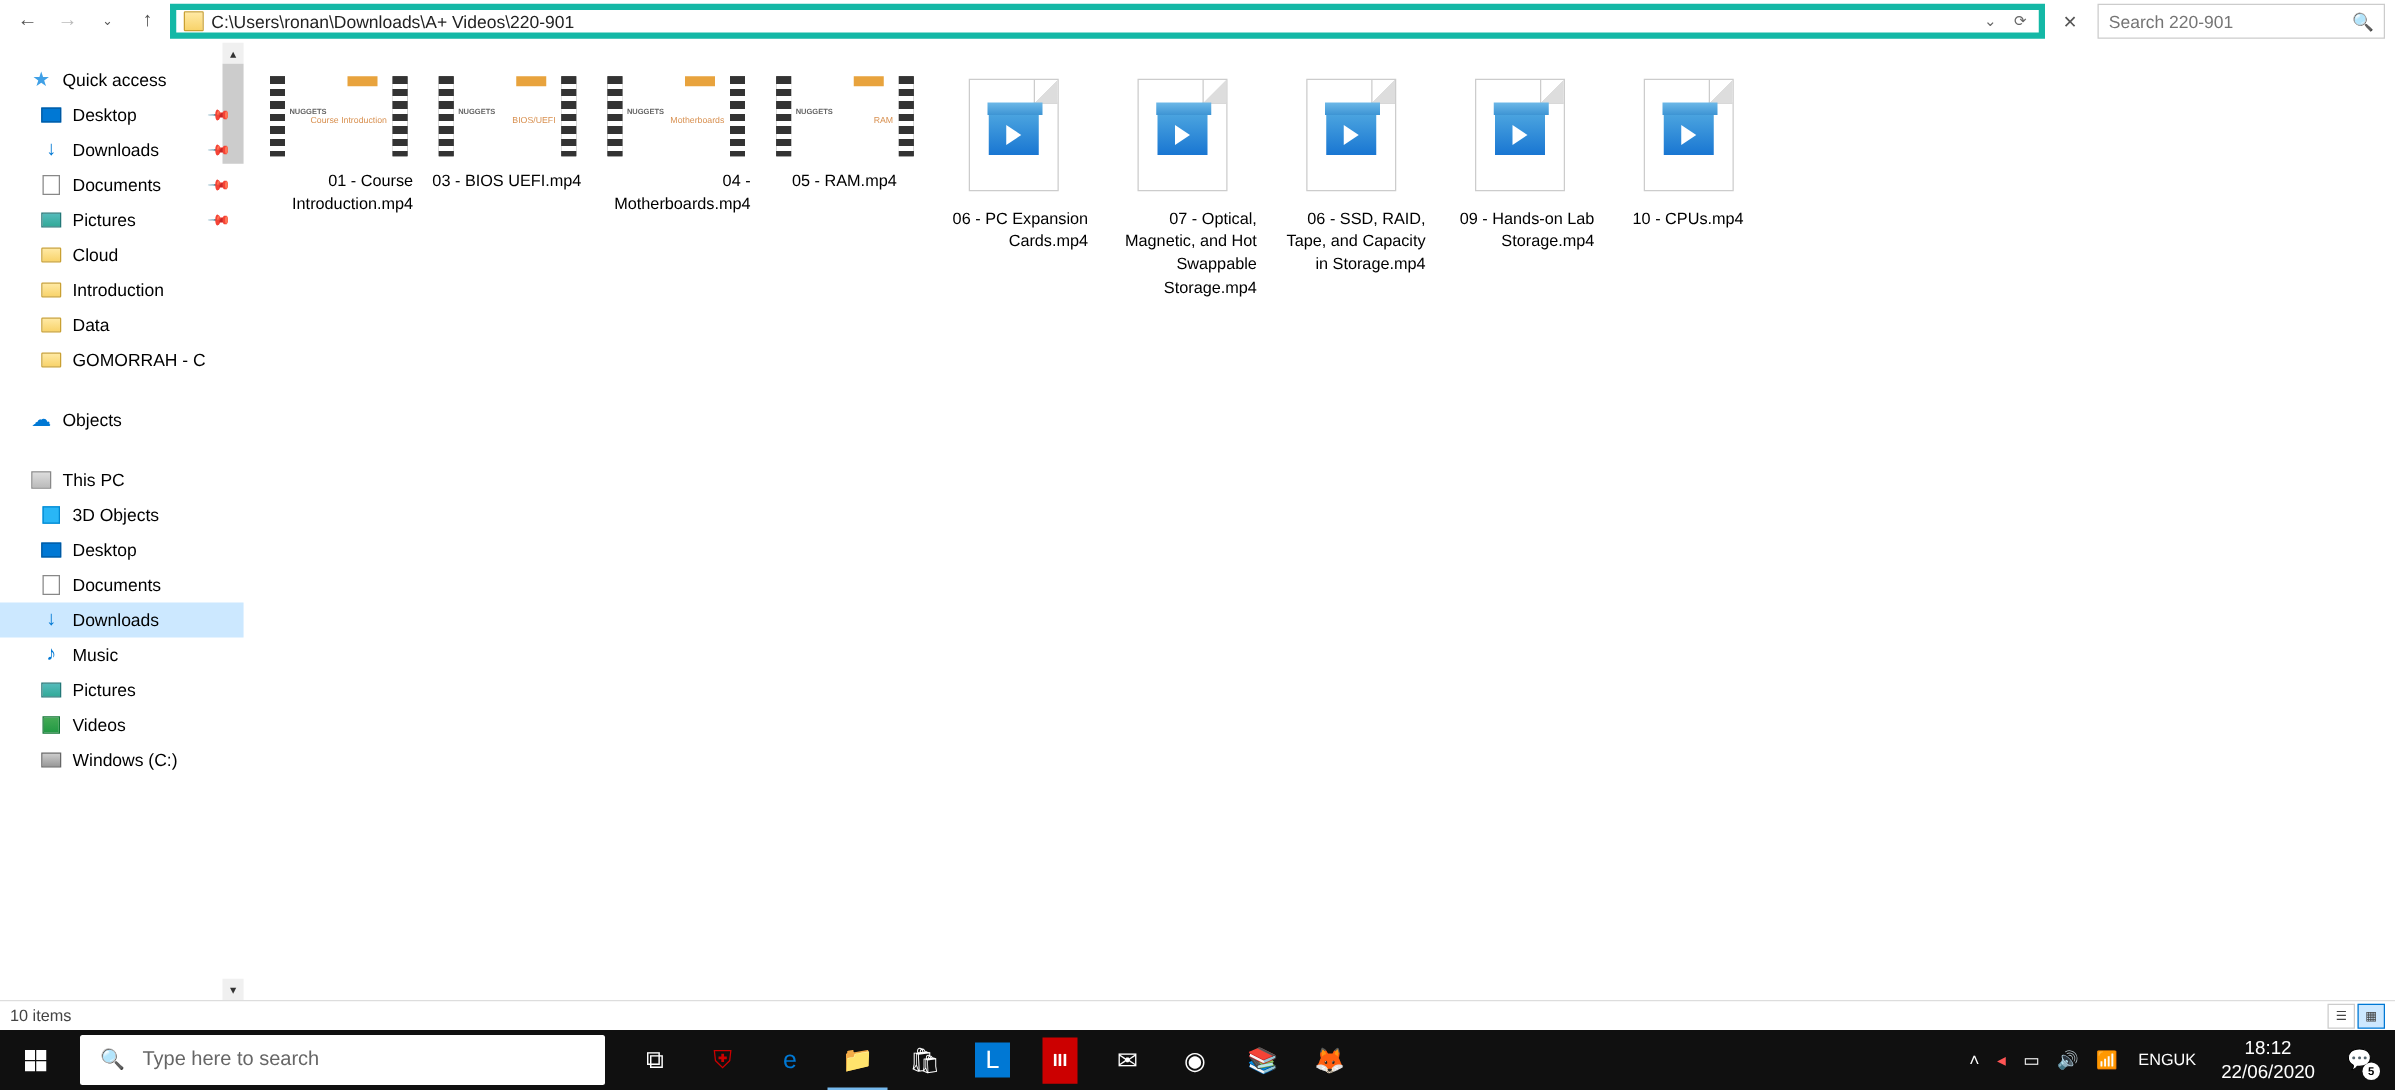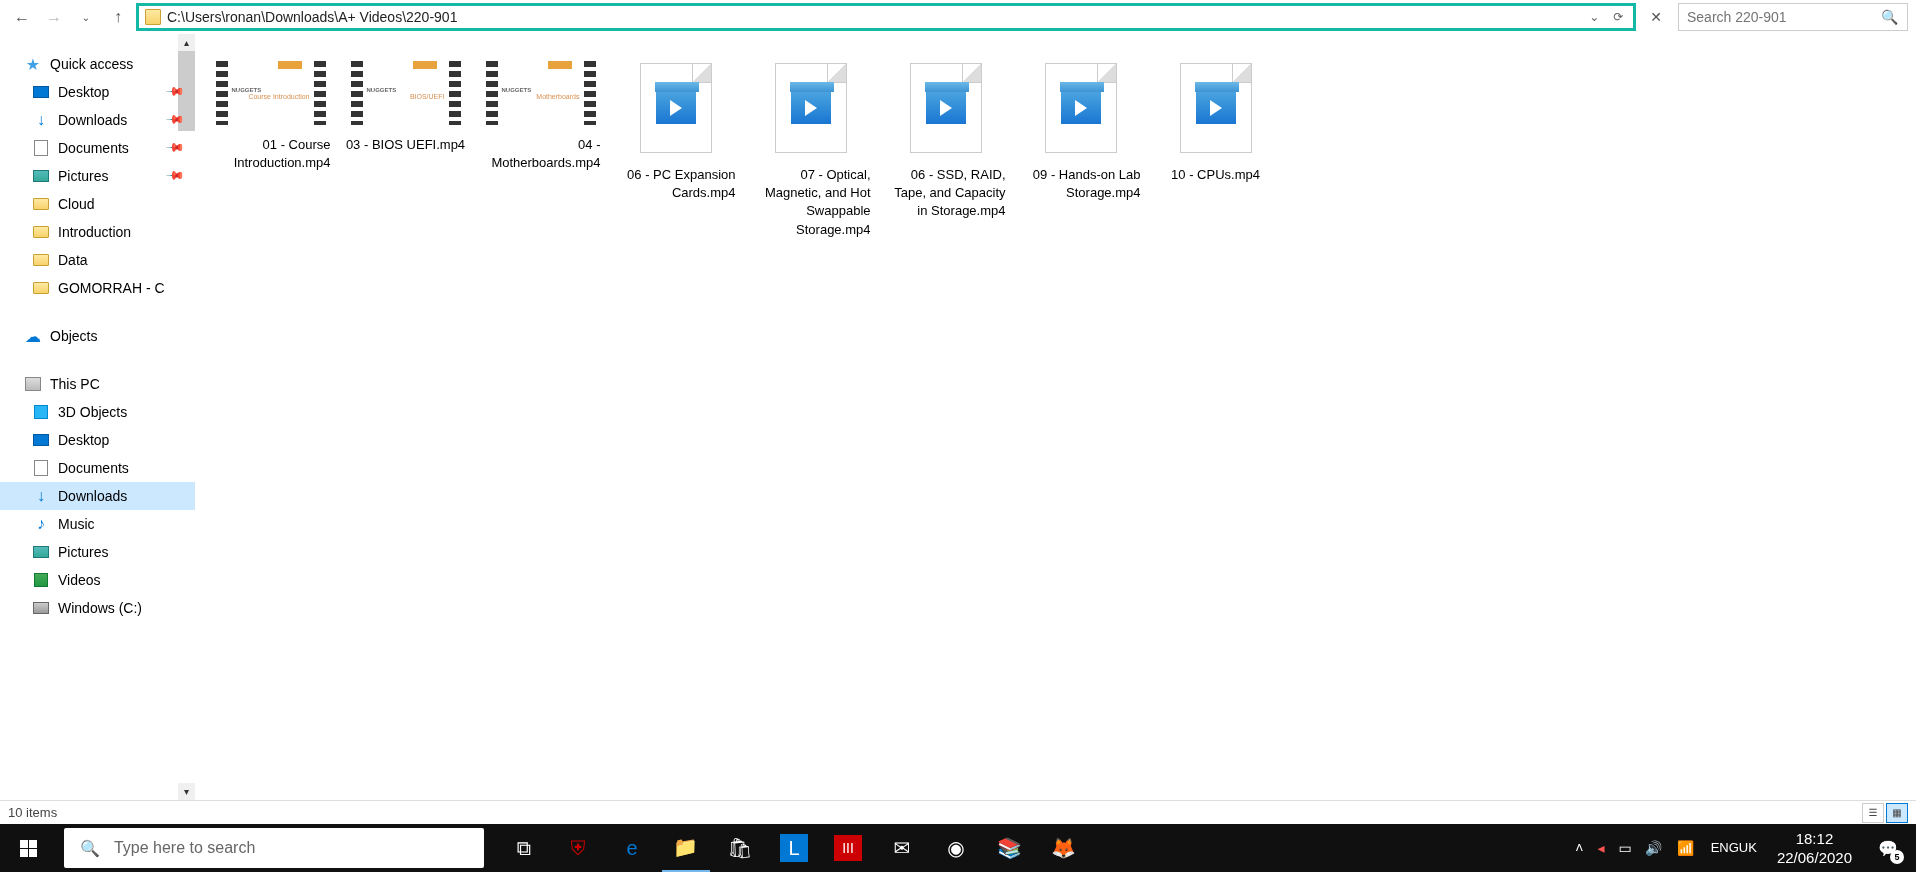--- a/index.html
+++ b/index.html
@@ -2,21 +2,21 @@
 <html><head>
   <meta charset="utf-8">
   <style>
     * { margin: 0; padding: 0; box-sizing: border-box; font-family: 'Segoe UI', Tahoma, sans-serif; }
     body { background: #fff; width: 1916px; height: 872px; overflow: hidden; display: flex; flex-direction: column; }
     
     
     .nav-bar { height: 34px; display: flex; align-items: center; padding: 4px 8px; gap: 4px; }
     .nav-btn { width: 28px; height: 28px; display: flex; align-items: center; justify-content: center; color: #555; cursor: pointer; font-size: 16px; }
     .nav-btn.disabled { color: #bbb; cursor: default; }
-    .address-wrapper { flex: 1; display: flex; align-items: center; border: 3px solid #14b8a6; height: 28px; padding: 0 6px; gap: 6px; }
+    .address-wrapper { flex: 1; display: flex; align-items: center; border: 5px solid #14b8a6; height: 28px; padding: 0 6px; gap: 6px; }
     .folder-small-icon { width: 16px; height: 16px; background: linear-gradient(#ffe9a3,#f8d36b); border: 1px solid #c9a032; border-radius: 1px; }
     .address-input { flex: 1; border: none; outline: none; font-size: 14px; color: #222; background: transparent; }
     .addr-icon { color: #666; cursor: pointer; padding: 0 4px; font-size: 12px; }
     .close-addr { font-size: 14px; color: #555; cursor: pointer; padding: 0 6px; margin-left: 4px; }
     .search-wrapper { width: 230px; display: flex; align-items: center; border: 1px solid #ccc; height: 28px; padding: 0 8px; margin-left: 6px; }
     .search-input { flex: 1; border: none; outline: none; font-size: 14px; color: #666; background: transparent; }
     .search-icon { color: #555; font-size: 14px; }
     
     
     .main-area { flex: 1; display: flex; overflow: hidden; }
@@ -270,20 +270,32 @@
               <div class="vid-inner">
                 <div class="nugget-label">NUGGETS</div>
                 <div class="vid-title">Motherboards</div>
               </div>
               <div class="vid-accent"></div>
             </div>
           </div>
           <div class="file-name">04 - Motherboards.mp4</div>
         </div>
         <div class="file-item">
+          <div class="thumb">
+            <div class="video-thumb">
+              <div class="vid-inner">
+                <div class="nugget-label">NUGGETS</div>
+                <div class="vid-title">RAM</div>
+              </div>
+              <div class="vid-accent"></div>
+            </div>
+          </div>
+          <div class="file-name">05 - RAM.mp4</div>
+        </div>
+        <div class="file-item">
           <div class="thumb" style="height: 100px;">
             <div class="generic-video">
               <div class="play-top"></div>
               <div class="play-box">
                 <div class="play-tri"></div>
               </div>
             </div>
           </div>
           <div class="file-name">06 - PC Expansion Cards.mp4</div>
         </div>
@@ -356,21 +368,21 @@
     <span>🔍</span>
     <span>Type here to search</span>
   </div>
   <div class="task-icons">
     <div class="task-icon">⧉</div>
     <div class="task-icon" style="color:#c00;">⛨</div>
     <div class="task-icon" style="color:#0078d4;">e</div>
     <div class="task-icon active" style="color:#f8d36b;">📁</div>
     <div class="task-icon">🛍</div>
     <div class="task-icon" style="background:#0078d4;width:28px;height:28px;margin:10px;color:#fff;">L</div>
-    <div class="task-icon" style="background:#c00;width:28px;height:26px;margin:10px;color:#fff;font-size:14px;">III</div>
+    <div class="task-icon" style="background:#c00;width:28px;height:37px;margin:10px;color:#fff;font-size:14px;font-weight:bold;">III</div>
     <div class="task-icon">✉</div>
     <div class="task-icon">◉</div>
     <div class="task-icon" style="color:#a85;">📚</div>
     <div class="task-icon" style="color:#ff9500;">🦊</div>
   </div>
   <div class="sys-tray">
     <div class="tray-icon">˄</div>
     <div class="tray-icon" style="color:#f55;">◂</div>
     <div class="tray-icon">▭</div>
     <div class="tray-icon">🔊</div>

